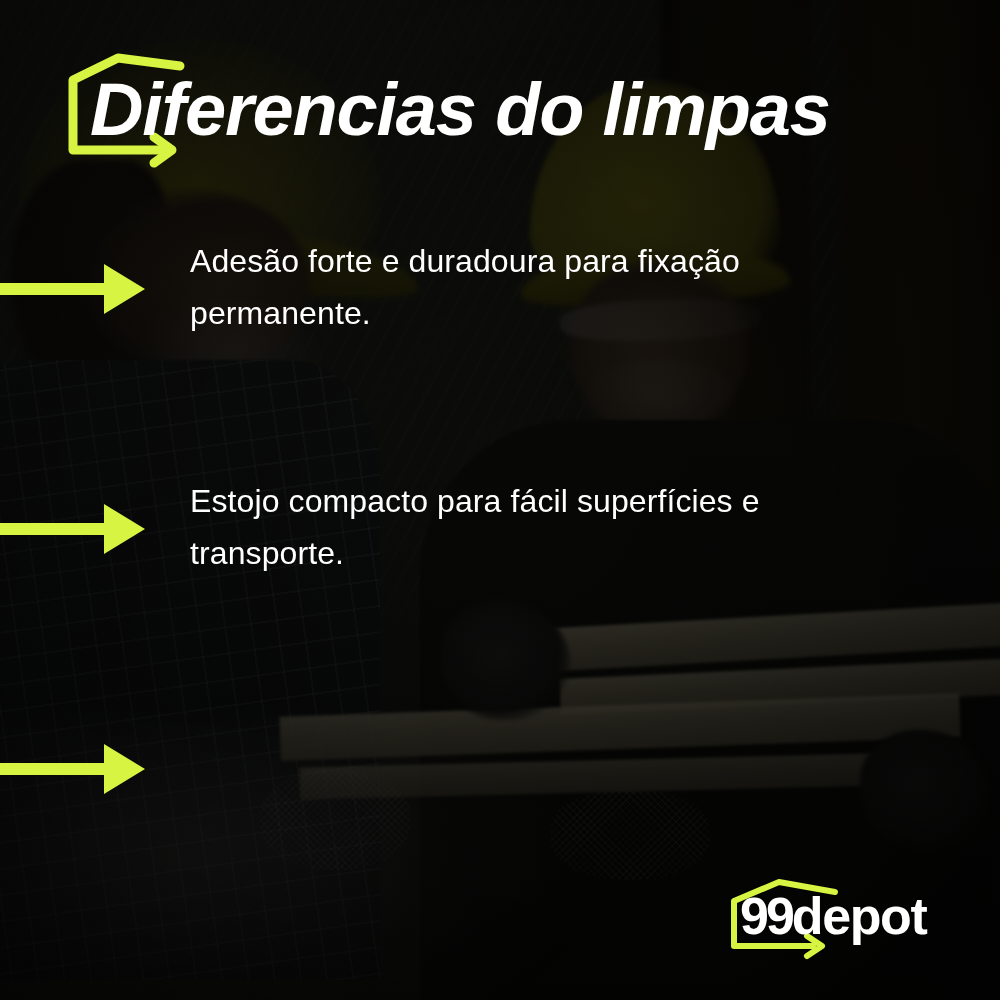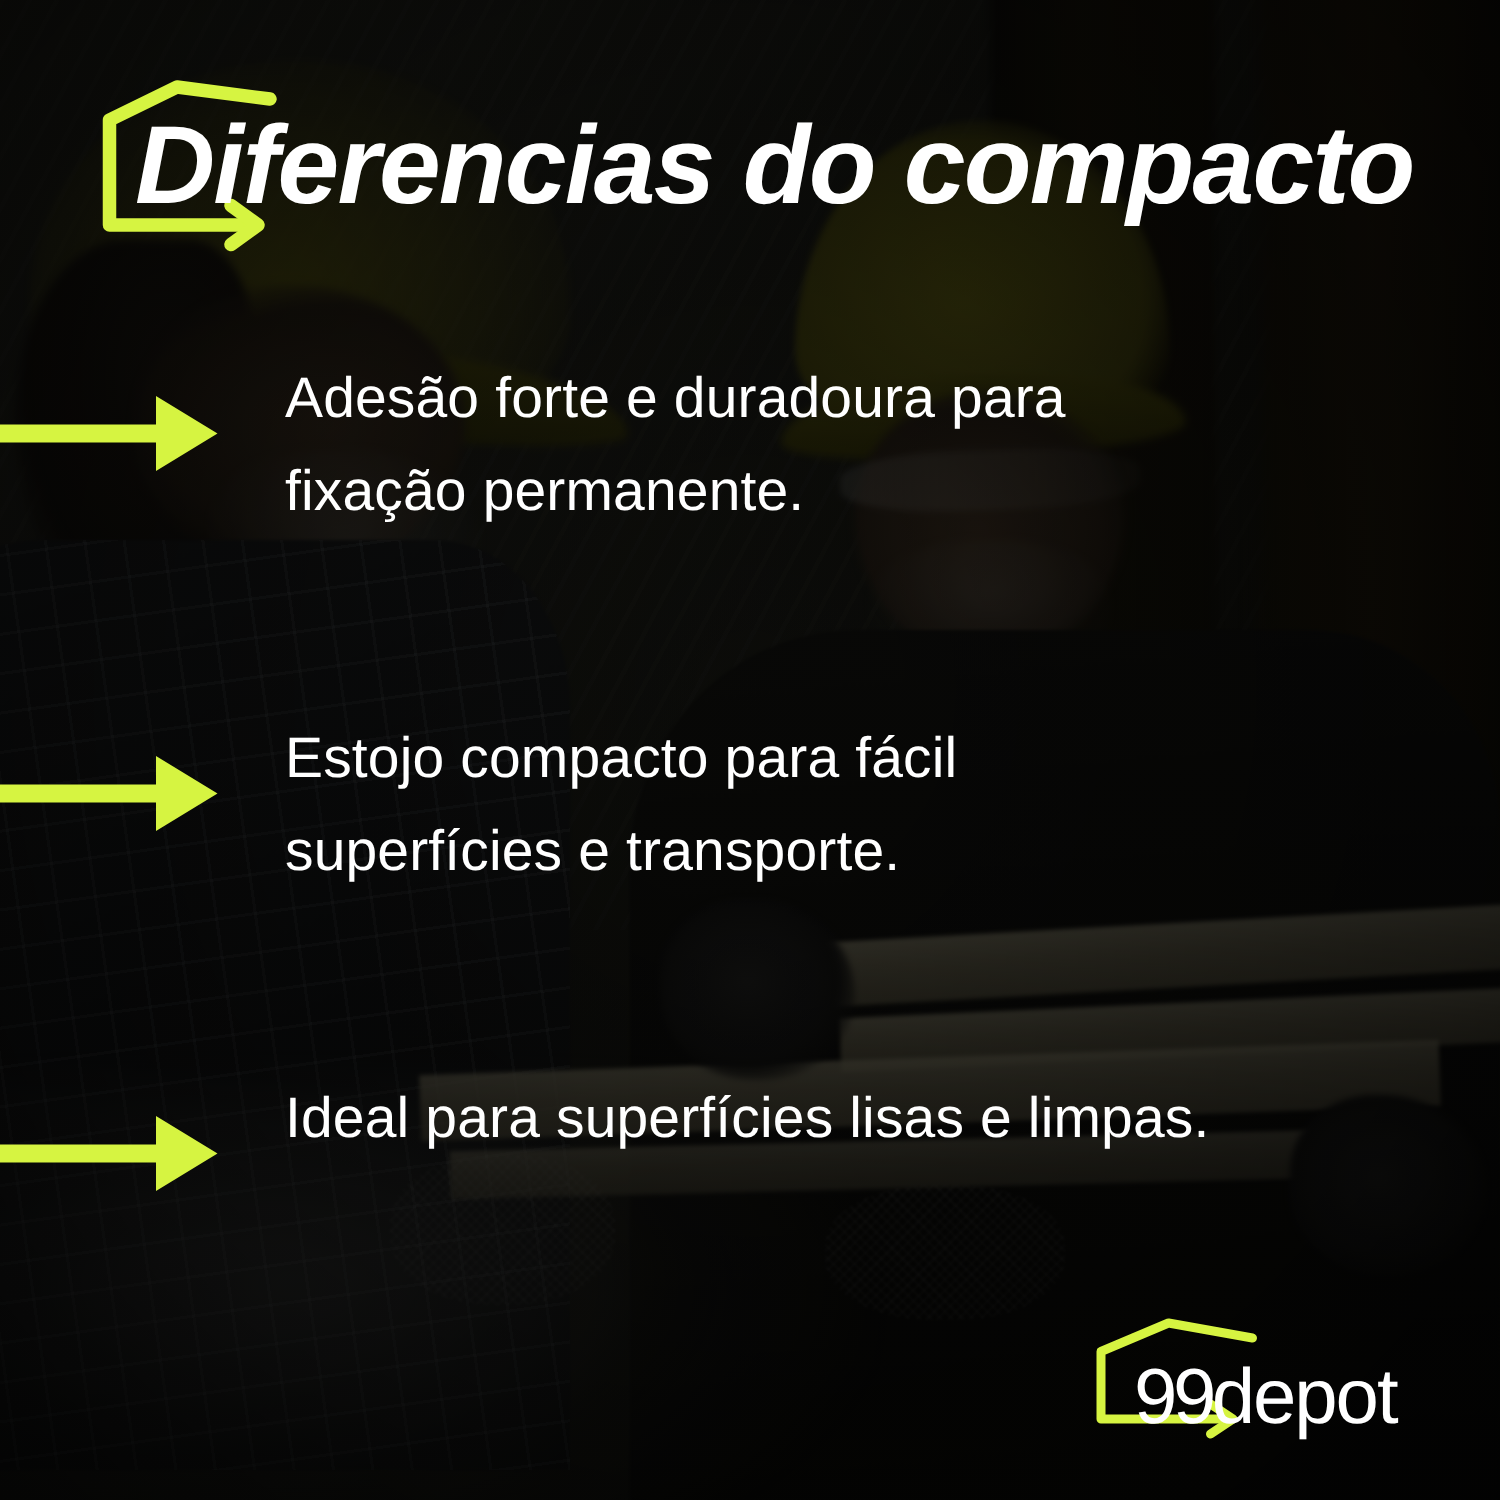--- a/index.html
+++ b/index.html
@@ -245,21 +245,21 @@
     overflow: visible;
   }
   .bullet-text {
     position: absolute;
     left: 190px;
     top: 0;
     width: 640px;
     margin: 0;
     color: #ffffff;
     font-family: "Liberation Sans", sans-serif;
-    font-size: 38px;
+    font-size: 32px;
     font-weight: 400;
     line-height: 1.62;
     letter-spacing: .1px;
   }
 
   
   .logo {
     position: absolute;
     left: 727px;
     top: 878px;
@@ -270,25 +270,25 @@
     position: absolute;
     left: 0; top: 0;
     width: 112px; height: 78px;
     overflow: visible;
   }
   .logo-word {
     position: absolute;
     left: 13px;
     top: 50%;
     transform: translateY(-52%);
-    margin: 16px;
+    margin: 0;
     color: #ffffff;
     font-family: "Liberation Sans", sans-serif;
     font-size: 52px;
-    font-weight: 400;
+    font-weight: 700;
     letter-spacing: -1.4px;
     line-height: 1;
     white-space: nowrap;
   }
   .logo-word .nine { letter-spacing: -3px; }
 </style>
 </head>
 <body>
 
 <div class="canvas">
@@ -330,21 +330,21 @@
     <div class="scrim2"></div>
   </div>
 
   <div class="content">
 
     <div class="title-row">
       <svg class="bracket-svg" viewBox="0 0 120 112" aria-hidden="true">
         <path d="M118 12 L56 4 L11 26 L11 96 L100 96" fill="none" stroke="#D6F441" stroke-width="9" stroke-linecap="round" stroke-linejoin="round"></path>
         <path d="M92 83 L110 96 L92 109" fill="none" stroke="#D6F441" stroke-width="9" stroke-linecap="round" stroke-linejoin="round"></path>
       </svg>
-      <h1 class="headline">Diferencias do compacto</h1>
+      <h1 class="headline">Diferencias do limpas</h1>
     </div>
 
     <div class="bullets">
 
       <div class="bullet">
         <svg class="arrow-svg" viewBox="0 0 150 62" aria-hidden="true">
           <path d="M-6 25 H104 V6 L145 31 L104 56 V37 H-6 Z" fill="#D6F441"></path>
         </svg>
         <p class="bullet-text">Adesão forte e duradoura para fixação permanente.</p>
       </div>
@@ -353,21 +353,20 @@
         <svg class="arrow-svg" viewBox="0 0 150 62" aria-hidden="true">
           <path d="M-6 25 H104 V6 L145 31 L104 56 V37 H-6 Z" fill="#D6F441"></path>
         </svg>
         <p class="bullet-text">Estojo compacto para fácil superfícies e transporte.</p>
       </div>
 
       <div class="bullet">
         <svg class="arrow-svg" viewBox="0 0 150 62" aria-hidden="true">
           <path d="M-6 25 H104 V6 L145 31 L104 56 V37 H-6 Z" fill="#D6F441"></path>
         </svg>
-        <p class="bullet-text">Ideal para superfícies lisas e limpas.</p>
       </div>
 
     </div>
 
     <div class="logo">
       <svg class="logo-bracket" viewBox="0 0 112 78" aria-hidden="true">
         <path d="M108 14 L52 4 L7 23 L7 68 L86 68" fill="none" stroke="#D6F441" stroke-width="6" stroke-linecap="round" stroke-linejoin="round"></path>
         <path d="M80 58 L95 68 L80 78" fill="none" stroke="#D6F441" stroke-width="6" stroke-linecap="round" stroke-linejoin="round"></path>
       </svg>
       <p class="logo-word">

